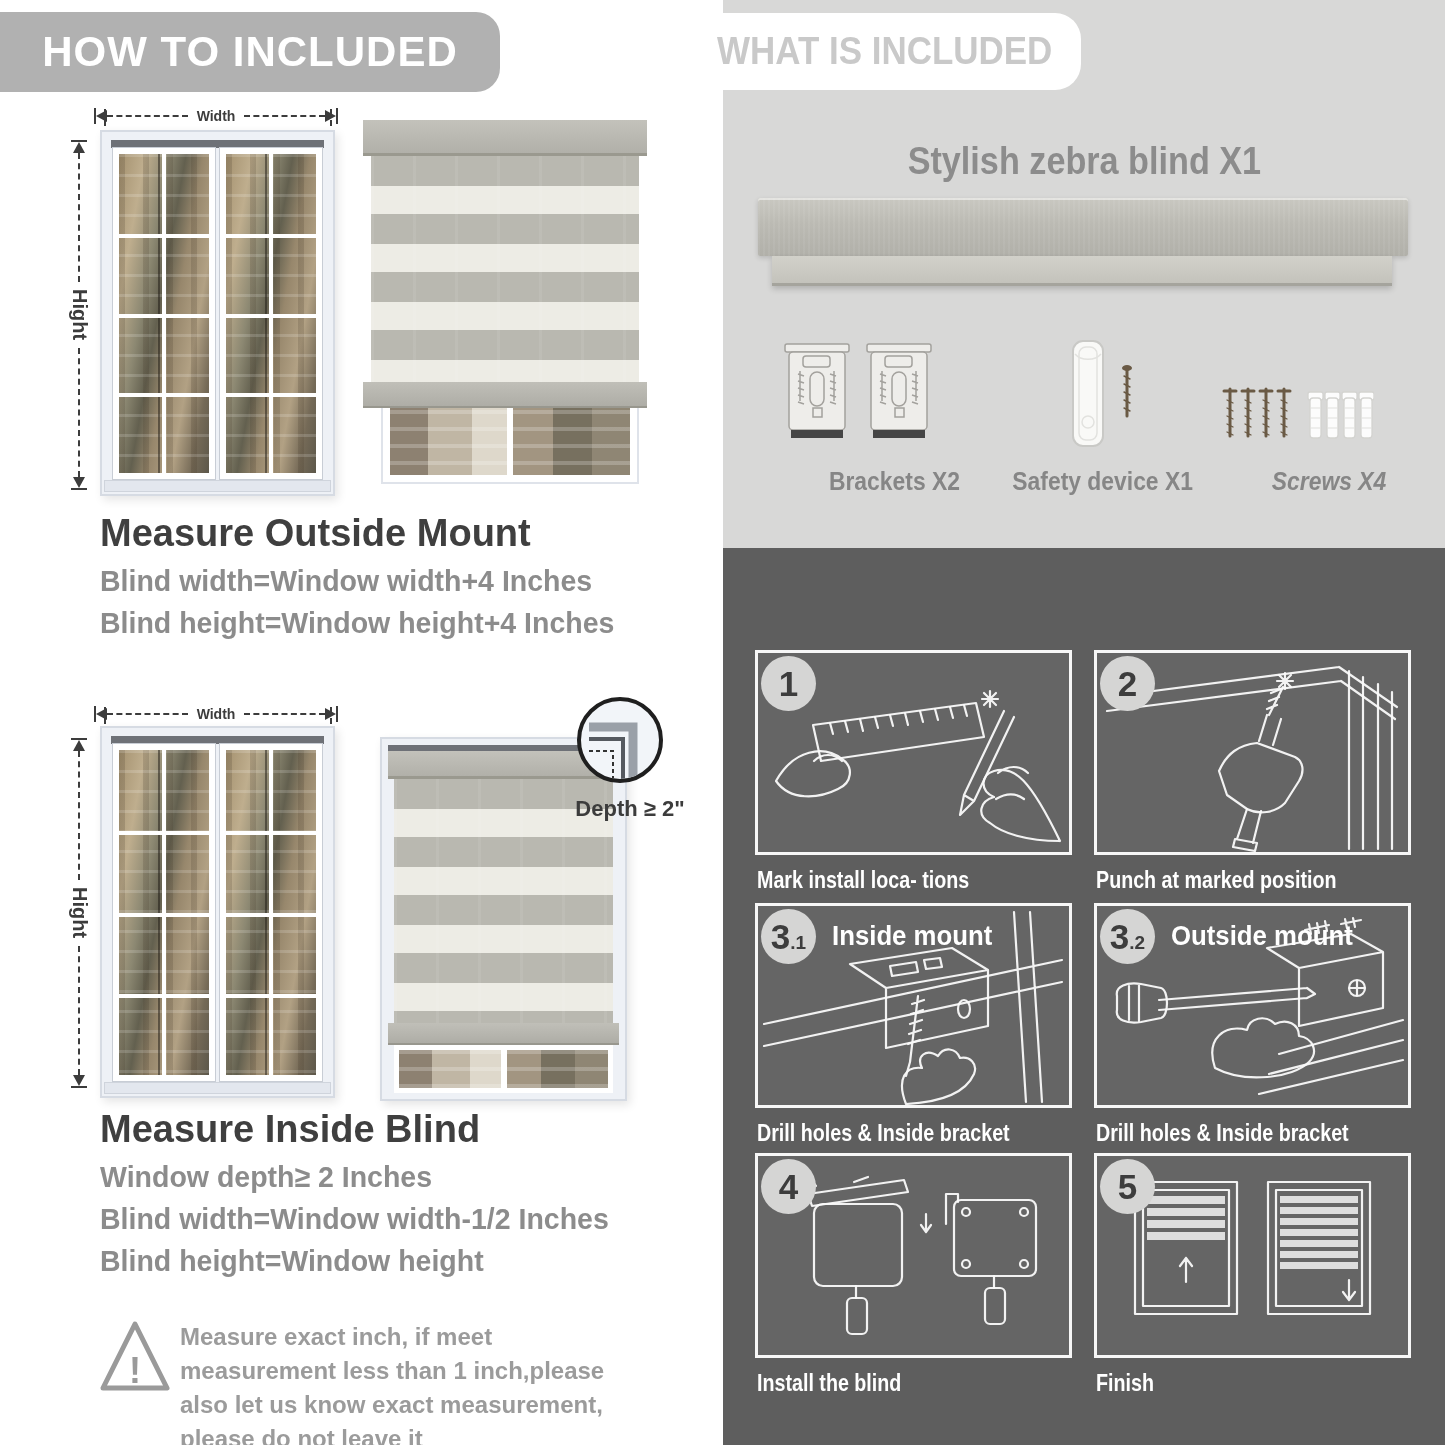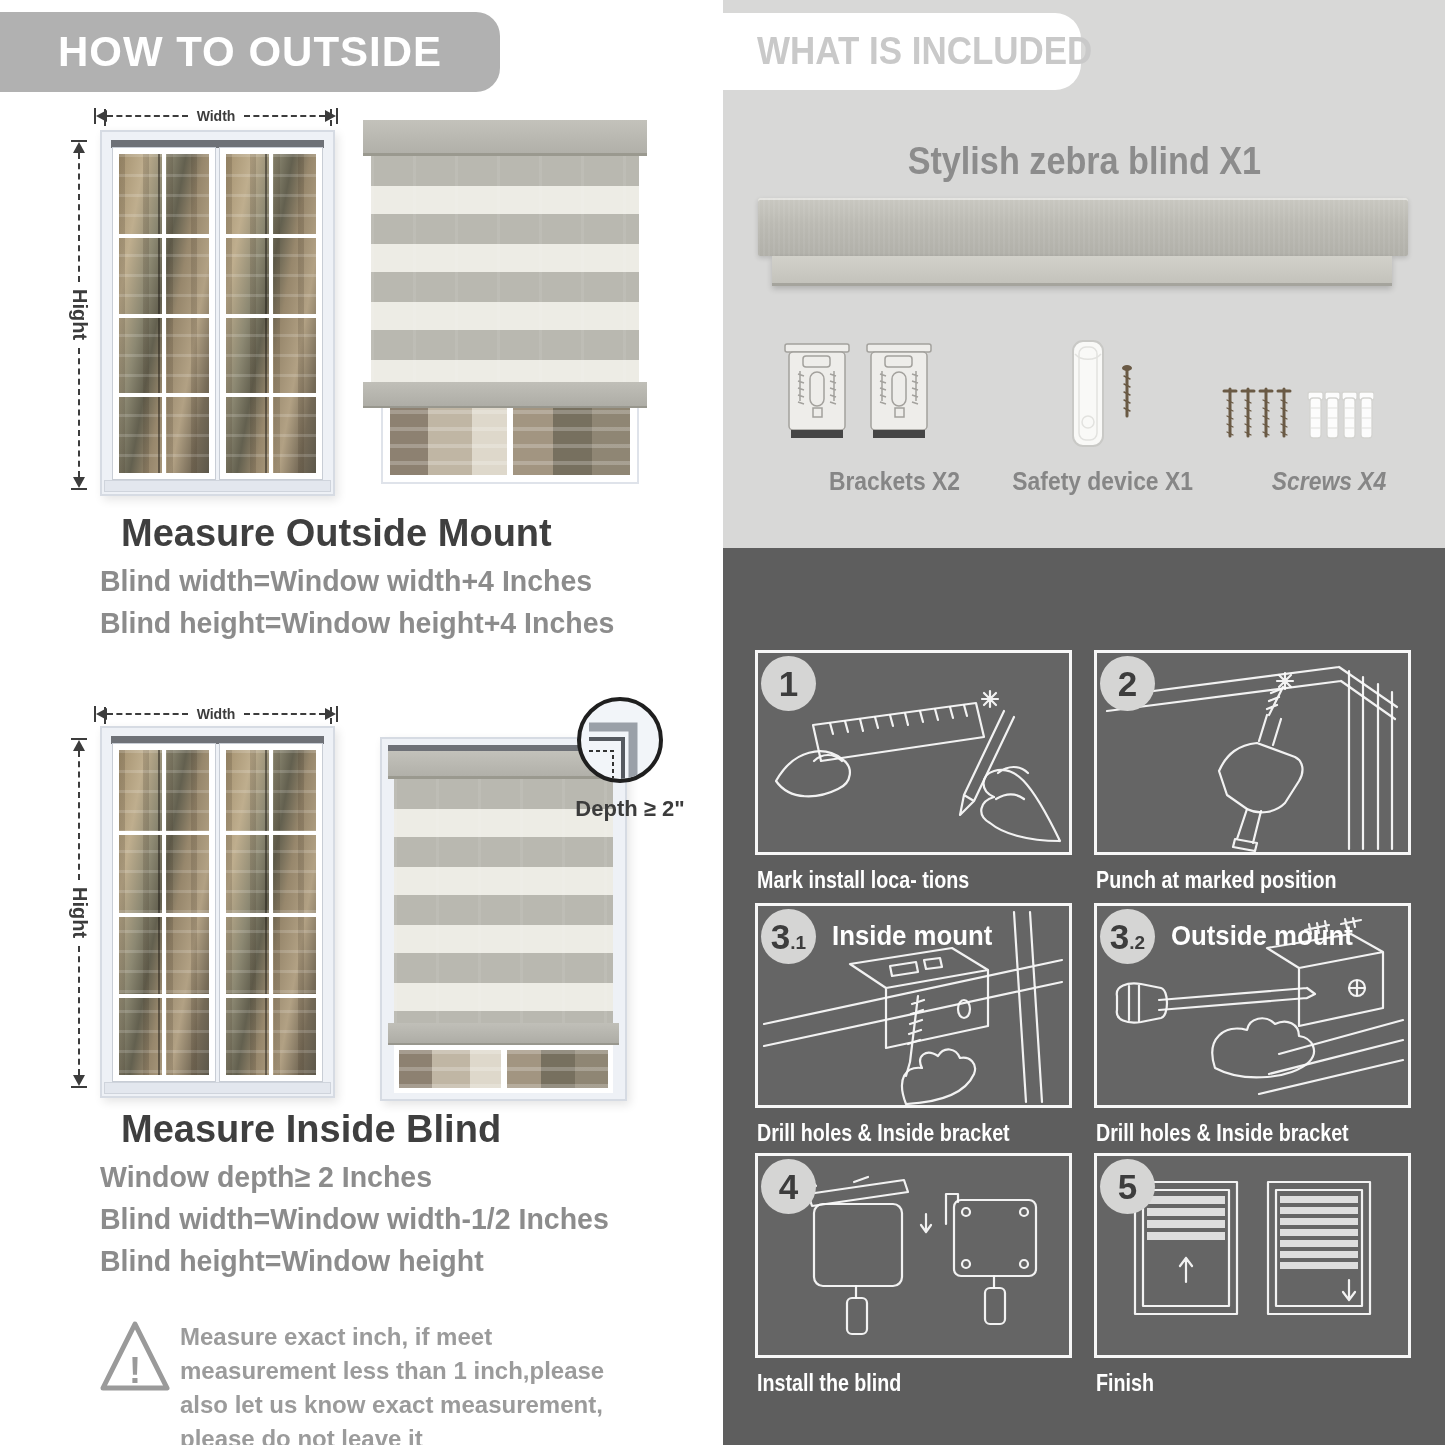--- a/index.html
+++ b/index.html
@@ -5,21 +5,21 @@
   html,body{margin:0;padding:0;background:#ffffff;}
   #canvas{position:relative;width:1445px;height:1445px;background:#ffffff;overflow:hidden;
           font-family:"Liberation Sans", sans-serif;}
   .abs{position:absolute;}
 
   
   .hdr-left{left:0;top:12px;width:500px;height:80px;background:#b1b1b1;border-radius:0 24px 24px 0;
             display:flex;align-items:center;justify-content:center;color:#ffffff;
             font-size:42px;font-weight:bold;letter-spacing:1px;}
   .lbl-included{left:723px;top:13px;width:358px;height:77px;background:#ffffff;border-radius:0 26px 26px 0;
-            display:flex;align-items:center;padding-left:34px;box-sizing:border-box;}
+            display:flex;align-items:center;padding-left:34px;box-sizing:border-box;justify-content:flex-end;}
   .lbl-included span{color:#c9c9c9;font-size:38px;font-weight:bold;transform:scaleX(0.92);transform-origin:left center;white-space:nowrap;}
   .lbl-mount{left:723px;top:558px;width:594px;height:83px;background:#ffffff;border-radius:0 28px 28px 0;
             display:flex;align-items:center;padding-left:36px;box-sizing:border-box;}
   .lbl-mount span{color:#434343;font-size:42px;font-weight:bold;transform:scaleX(0.95);transform-origin:left center;white-space:nowrap;}
 
   
   .panel-light{left:723px;top:0;width:722px;height:548px;background:#d8d8d7;}
   .panel-dark{left:723px;top:548px;width:722px;height:897px;background:#5e5e5e;}
 
   
@@ -63,21 +63,21 @@
   .photo-sm{position:absolute;inset:7px;
     background:
       repeating-linear-gradient(180deg, rgba(255,255,255,0.22) 0 4px, rgba(0,0,0,0) 4px 17px),
       linear-gradient(90deg,#8d8171 0 16%,#c0b6a4 16% 34%,#ded8cb 34% 50%,#a29581 50% 68%,#77705f 68% 84%,#8f8674 84% 100%);}
   .bdiv{position:absolute;top:7px;bottom:7px;left:calc(50% - 3px);width:6px;background:#ffffff;}
   .iframe{background:#eef1f6;box-shadow:inset 0 0 0 2px #d6dbe3, 3px 4px 9px rgba(0,0,0,0.10);}
 
   .mag{border:4px solid #1f1f1f;border-radius:50%;background:#f2f5f9;overflow:hidden;z-index:5;}
 
   
-  .title-dark{color:#3f3f3f;font-size:38px;font-weight:bold;white-space:nowrap;margin-left:21px;}
+  .title-dark{color:#3f3f3f;font-size:38px;font-weight:bold;white-space:nowrap;}
   .line-gray{color:#8c8c8c;font-size:30px;font-weight:bold;white-space:nowrap;transform:scaleX(0.95);transform-origin:left center;}
   .depth-lbl{color:#3c3c3c;font-size:22px;font-weight:bold;text-align:center;}
   .warn-text{color:#9b9b9b;font-size:24px;font-weight:bold;line-height:34px;}
   .prod-lbl{color:#8c8c8c;font-size:38px;font-weight:bold;text-align:center;}
   .prod-lbl span{display:inline-block;transform:scaleX(0.9);}
   .item-lbl{color:#868686;font-size:26px;font-weight:bold;text-align:center;}
   .item-lbl span{display:inline-block;transform:scaleX(0.88);white-space:nowrap;}
 
   
   .cassA{left:758px;top:198px;width:650px;height:58px;border-radius:2px;
@@ -118,21 +118,21 @@
 </style>
 </head>
 <body>
 
 <div id="canvas">
 
   <div class="abs panel-light"></div>
   <div class="abs panel-dark"></div>
 
   <div class="abs hdr-left">
-    <span>HOW TO OUTSIDE</span>
+    <span>HOW TO INCLUDED</span>
   </div>
 
   <div class="abs dim-h" style="left:94px;top:104px;width:244px;">
     <span class="tickv"></span>
       <span class="tri tri-l"></span>
     <span class="seg"></span>
     <span class="lbl">Width</span>
     <span class="seg"></span>
     <span class="tri tri-r"></span>
       <span class="tickv"></span>

